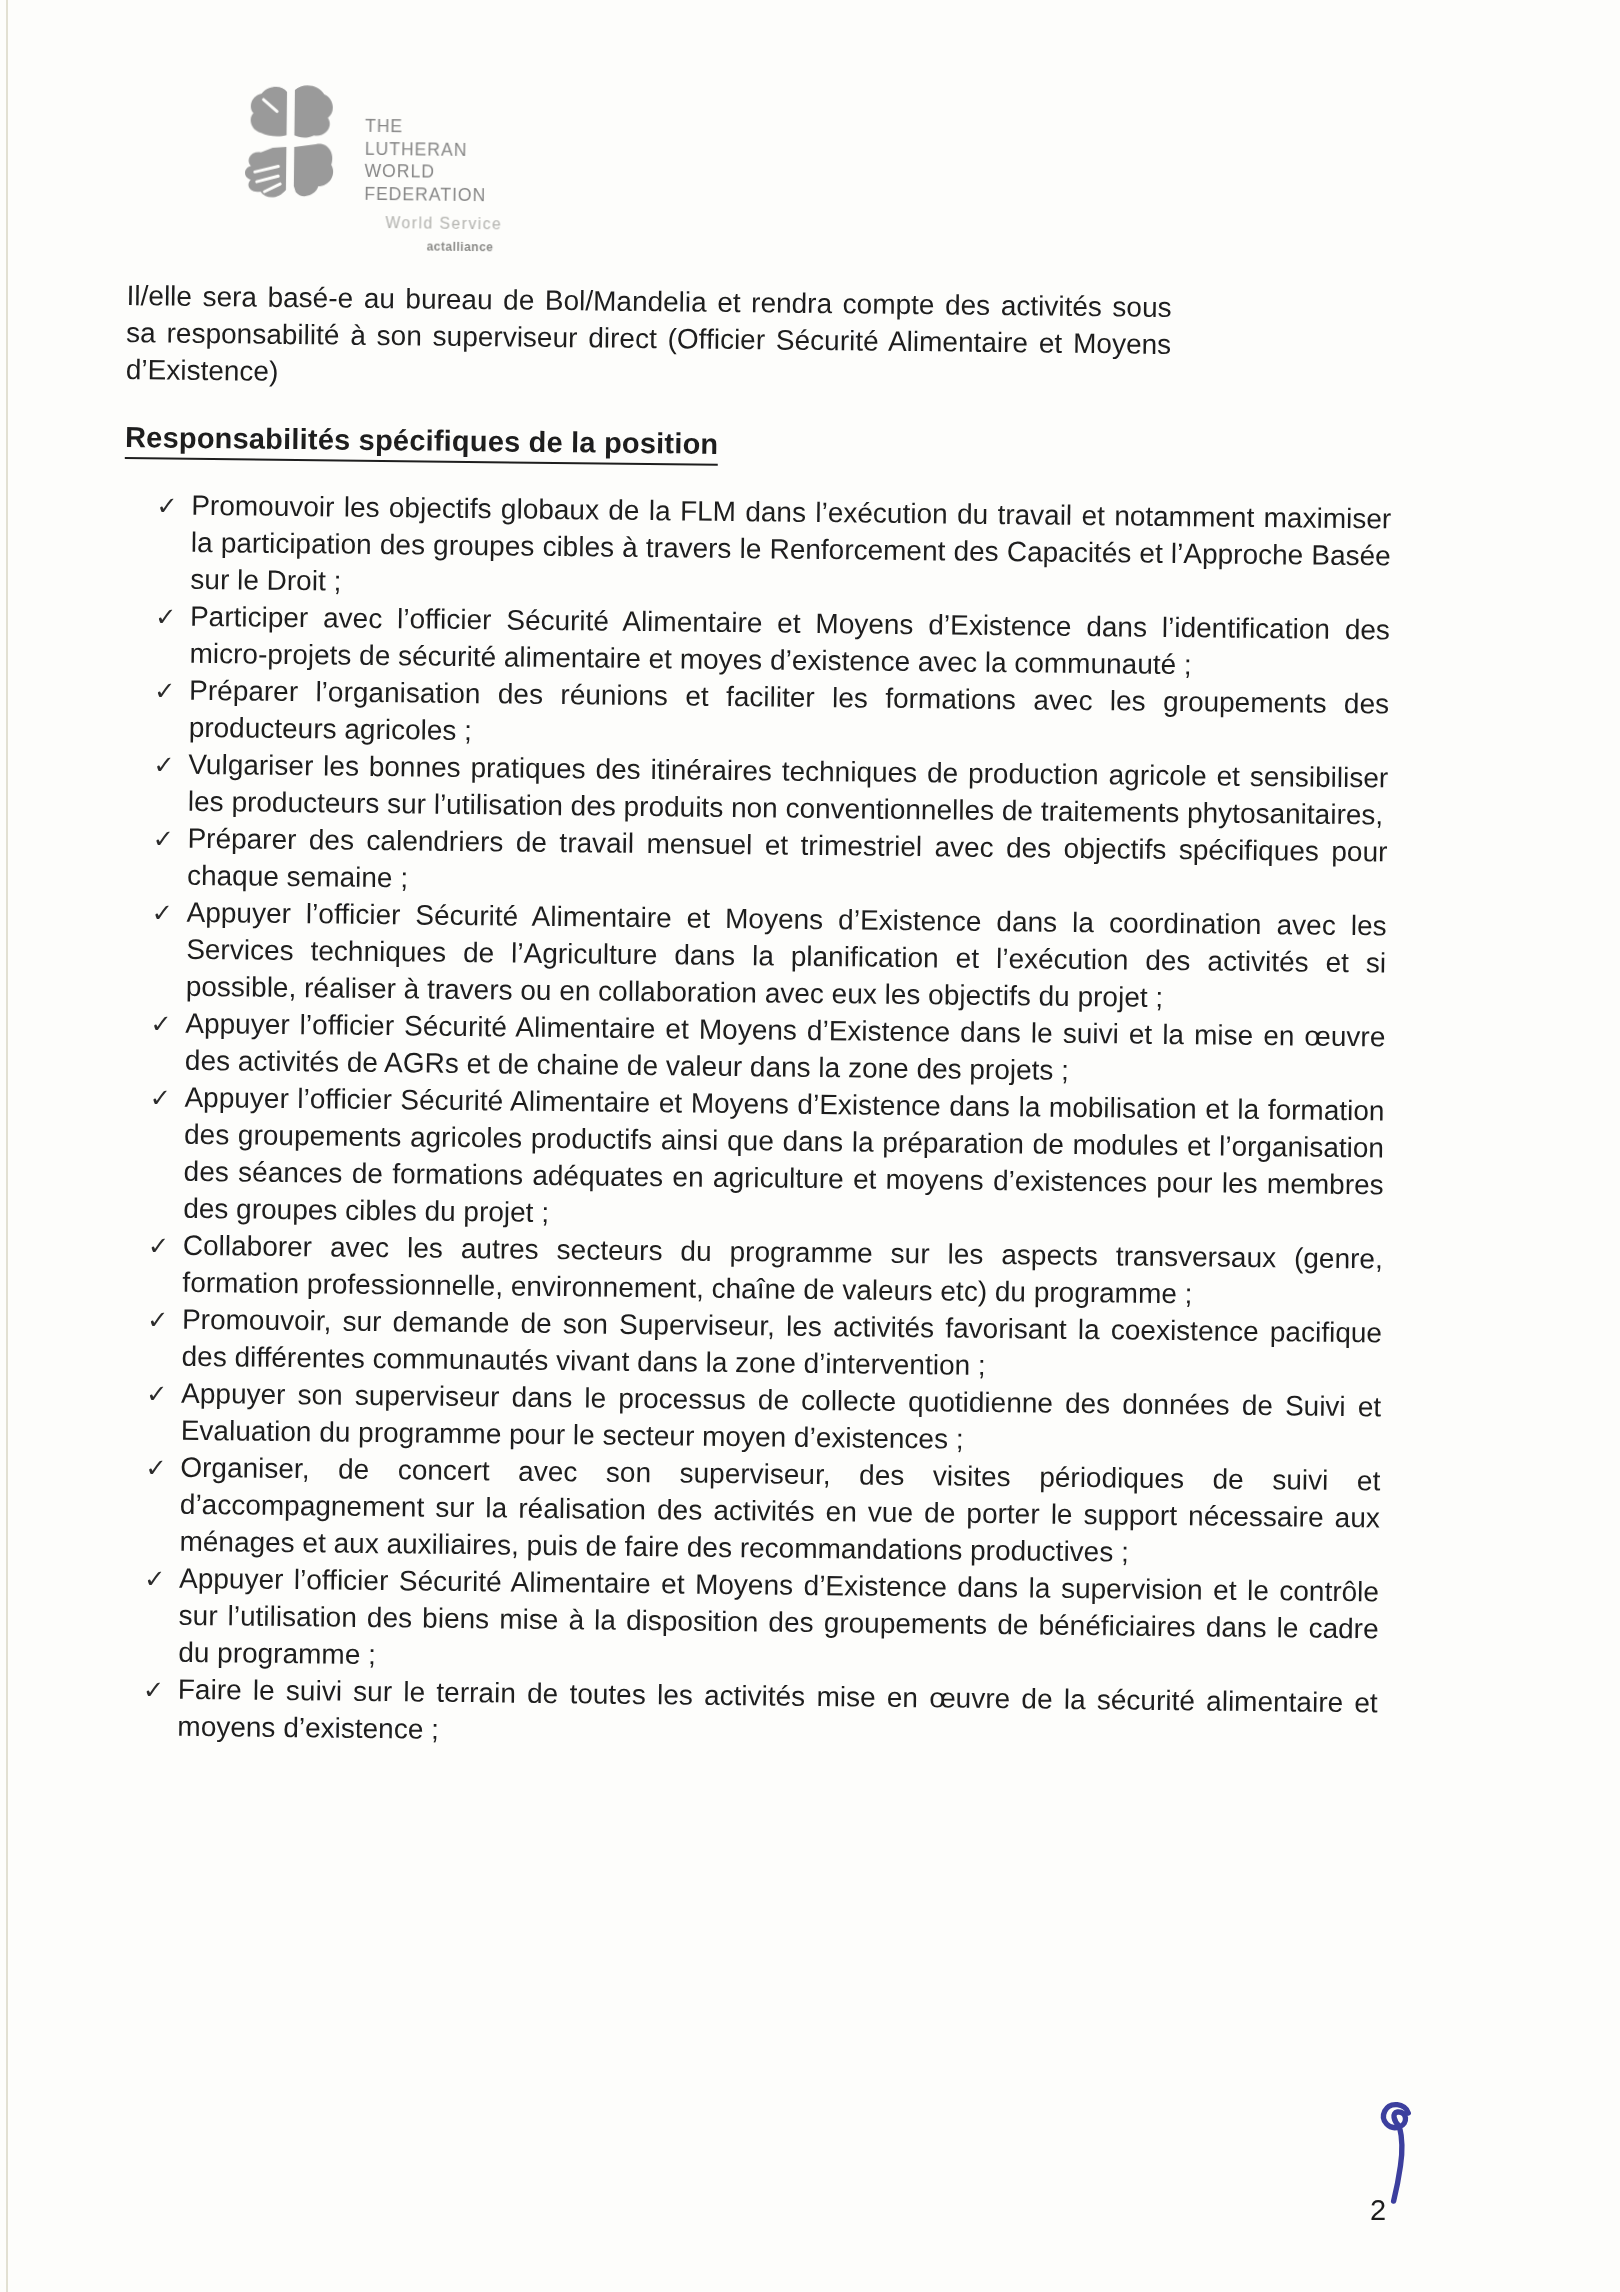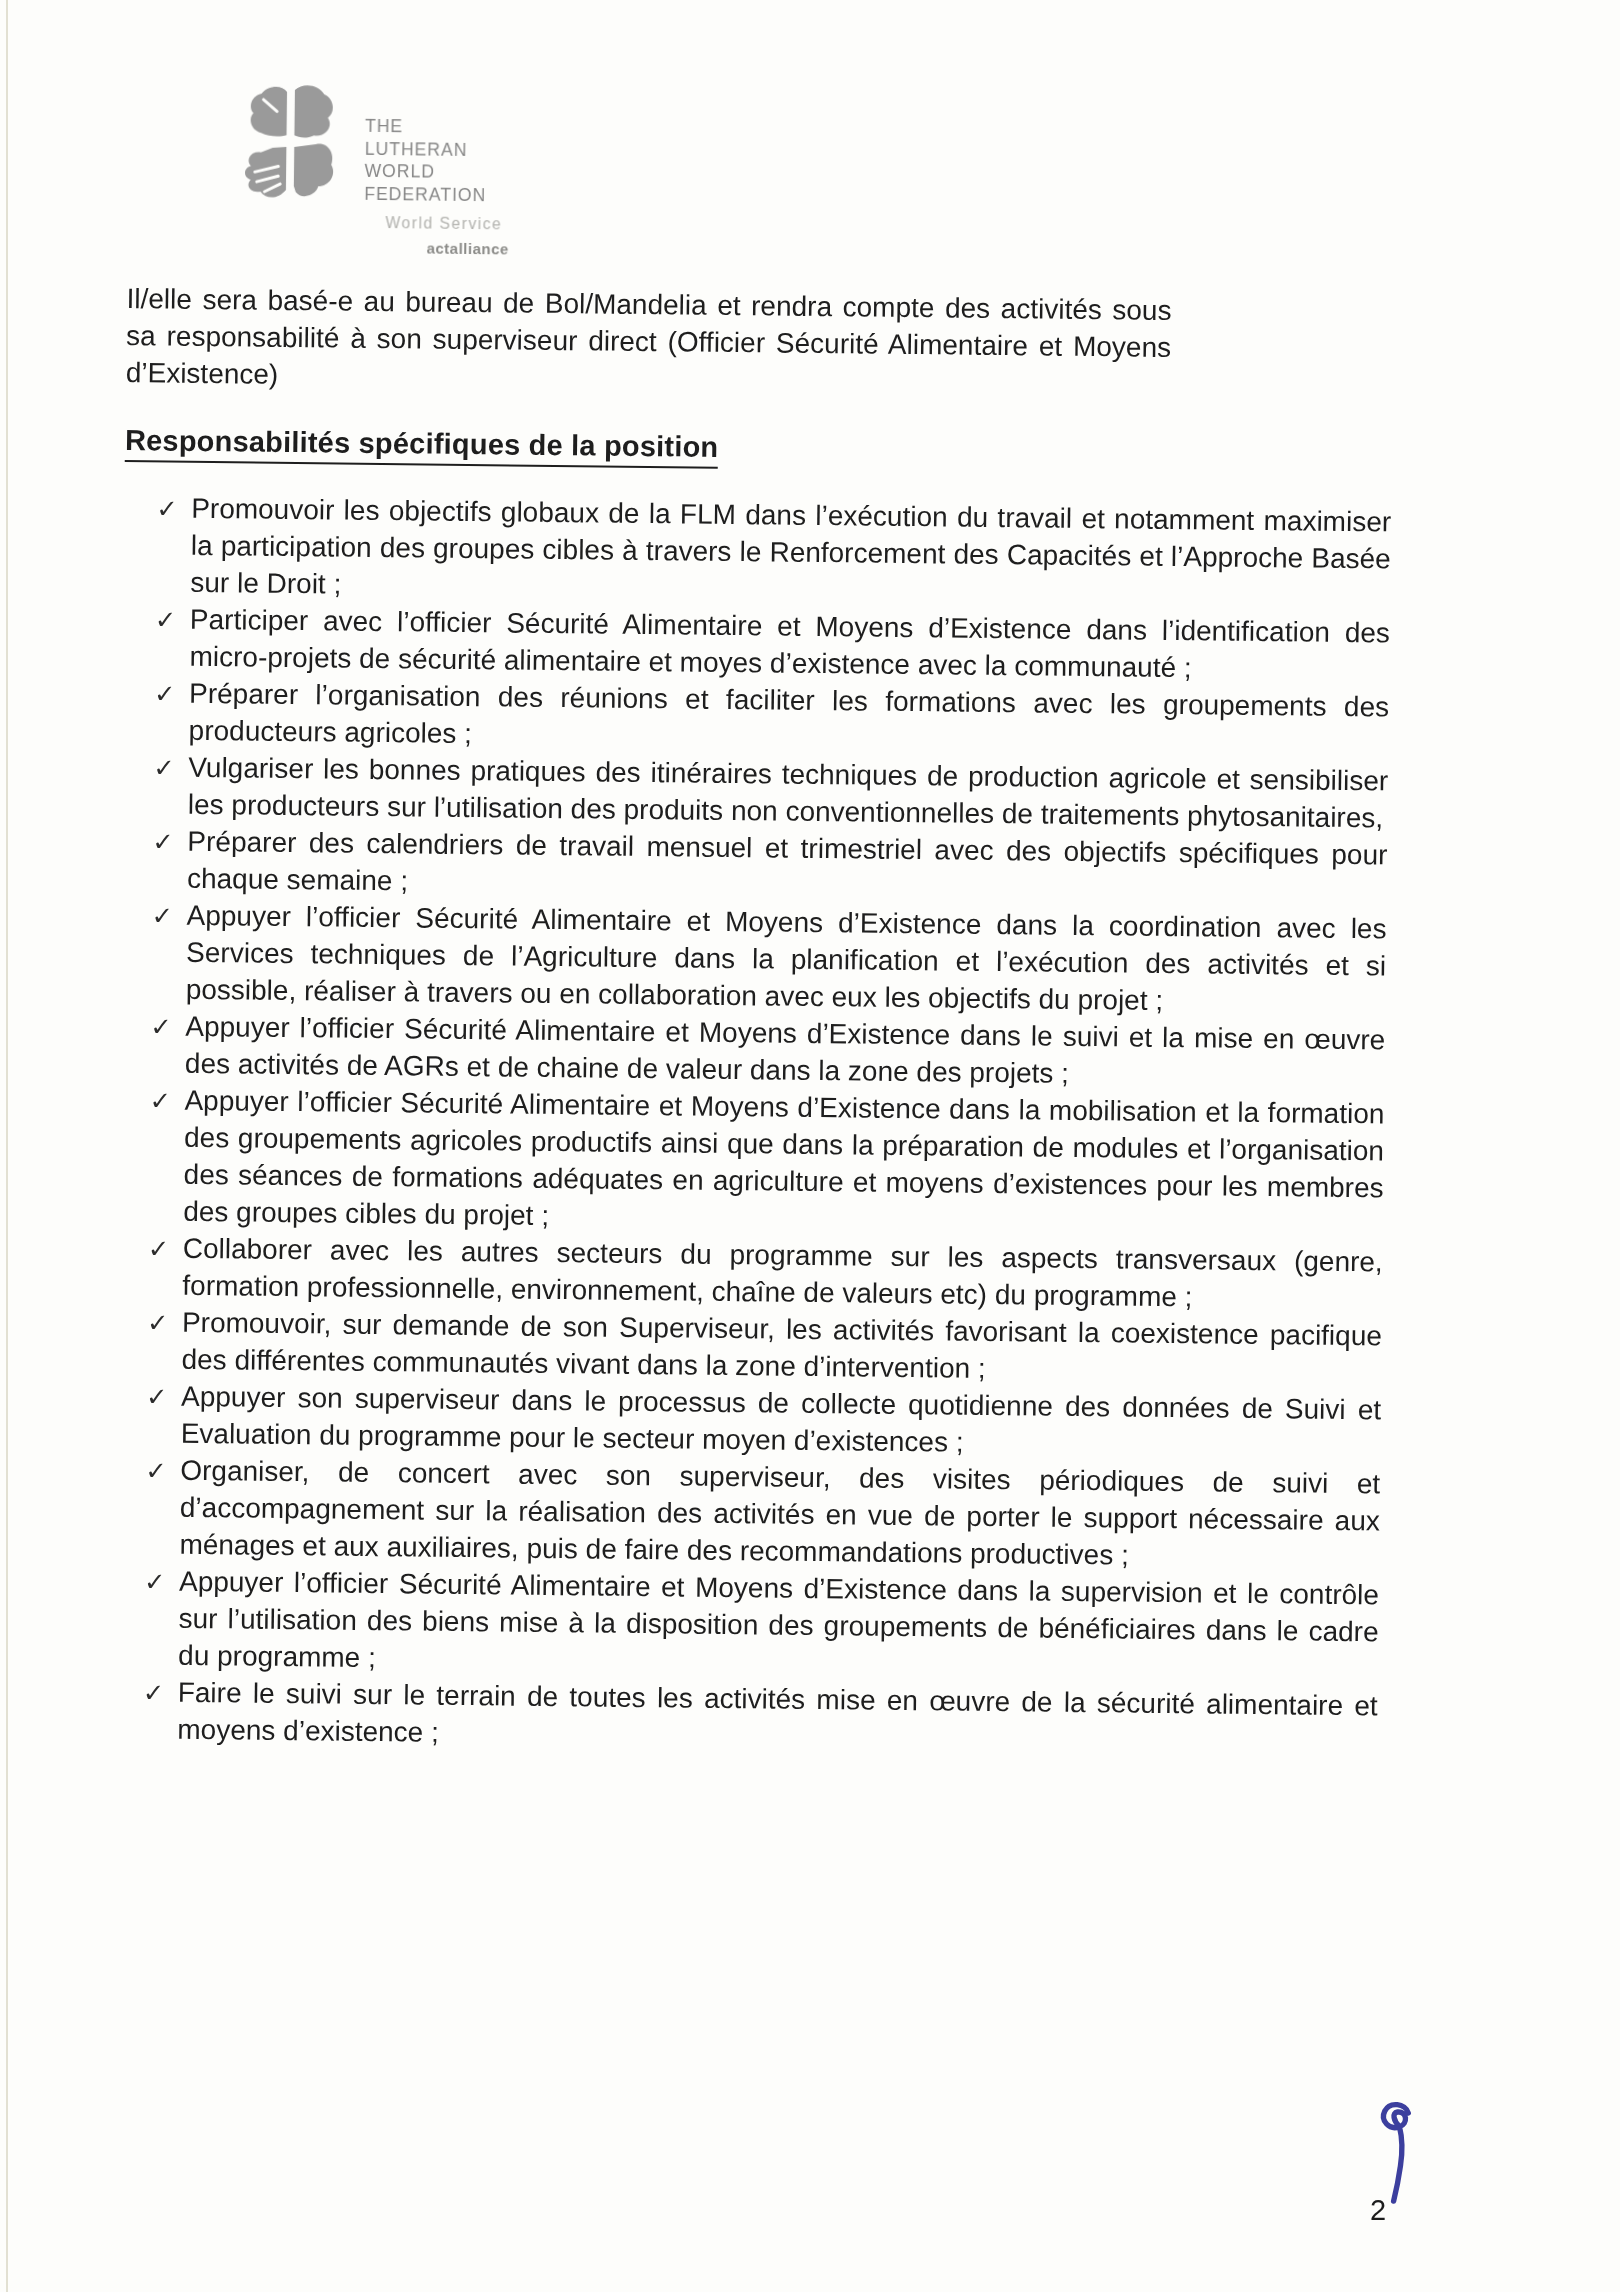--- a/index.html
+++ b/index.html
@@ -49,21 +49,21 @@
   }
   .org span { display: block; }
   .ws {
     margin: 8.8px 0 0 21.6px;
     font-size: 15.7px;
     letter-spacing: 1.5px;
     color: #b2b2ae;
   }
   .act {
     margin: 6.9px 0 0 63px;
-    font-size: 15px;
+    font-size: 12px;
     font-weight: bold;
     letter-spacing: 0.5px;
     color: #8b8b88;
   }
   
   .intro {
     margin: 27.4px 0 0 0;
     width: 1045px;
     font-size: 28px;
     line-height: 37px;

